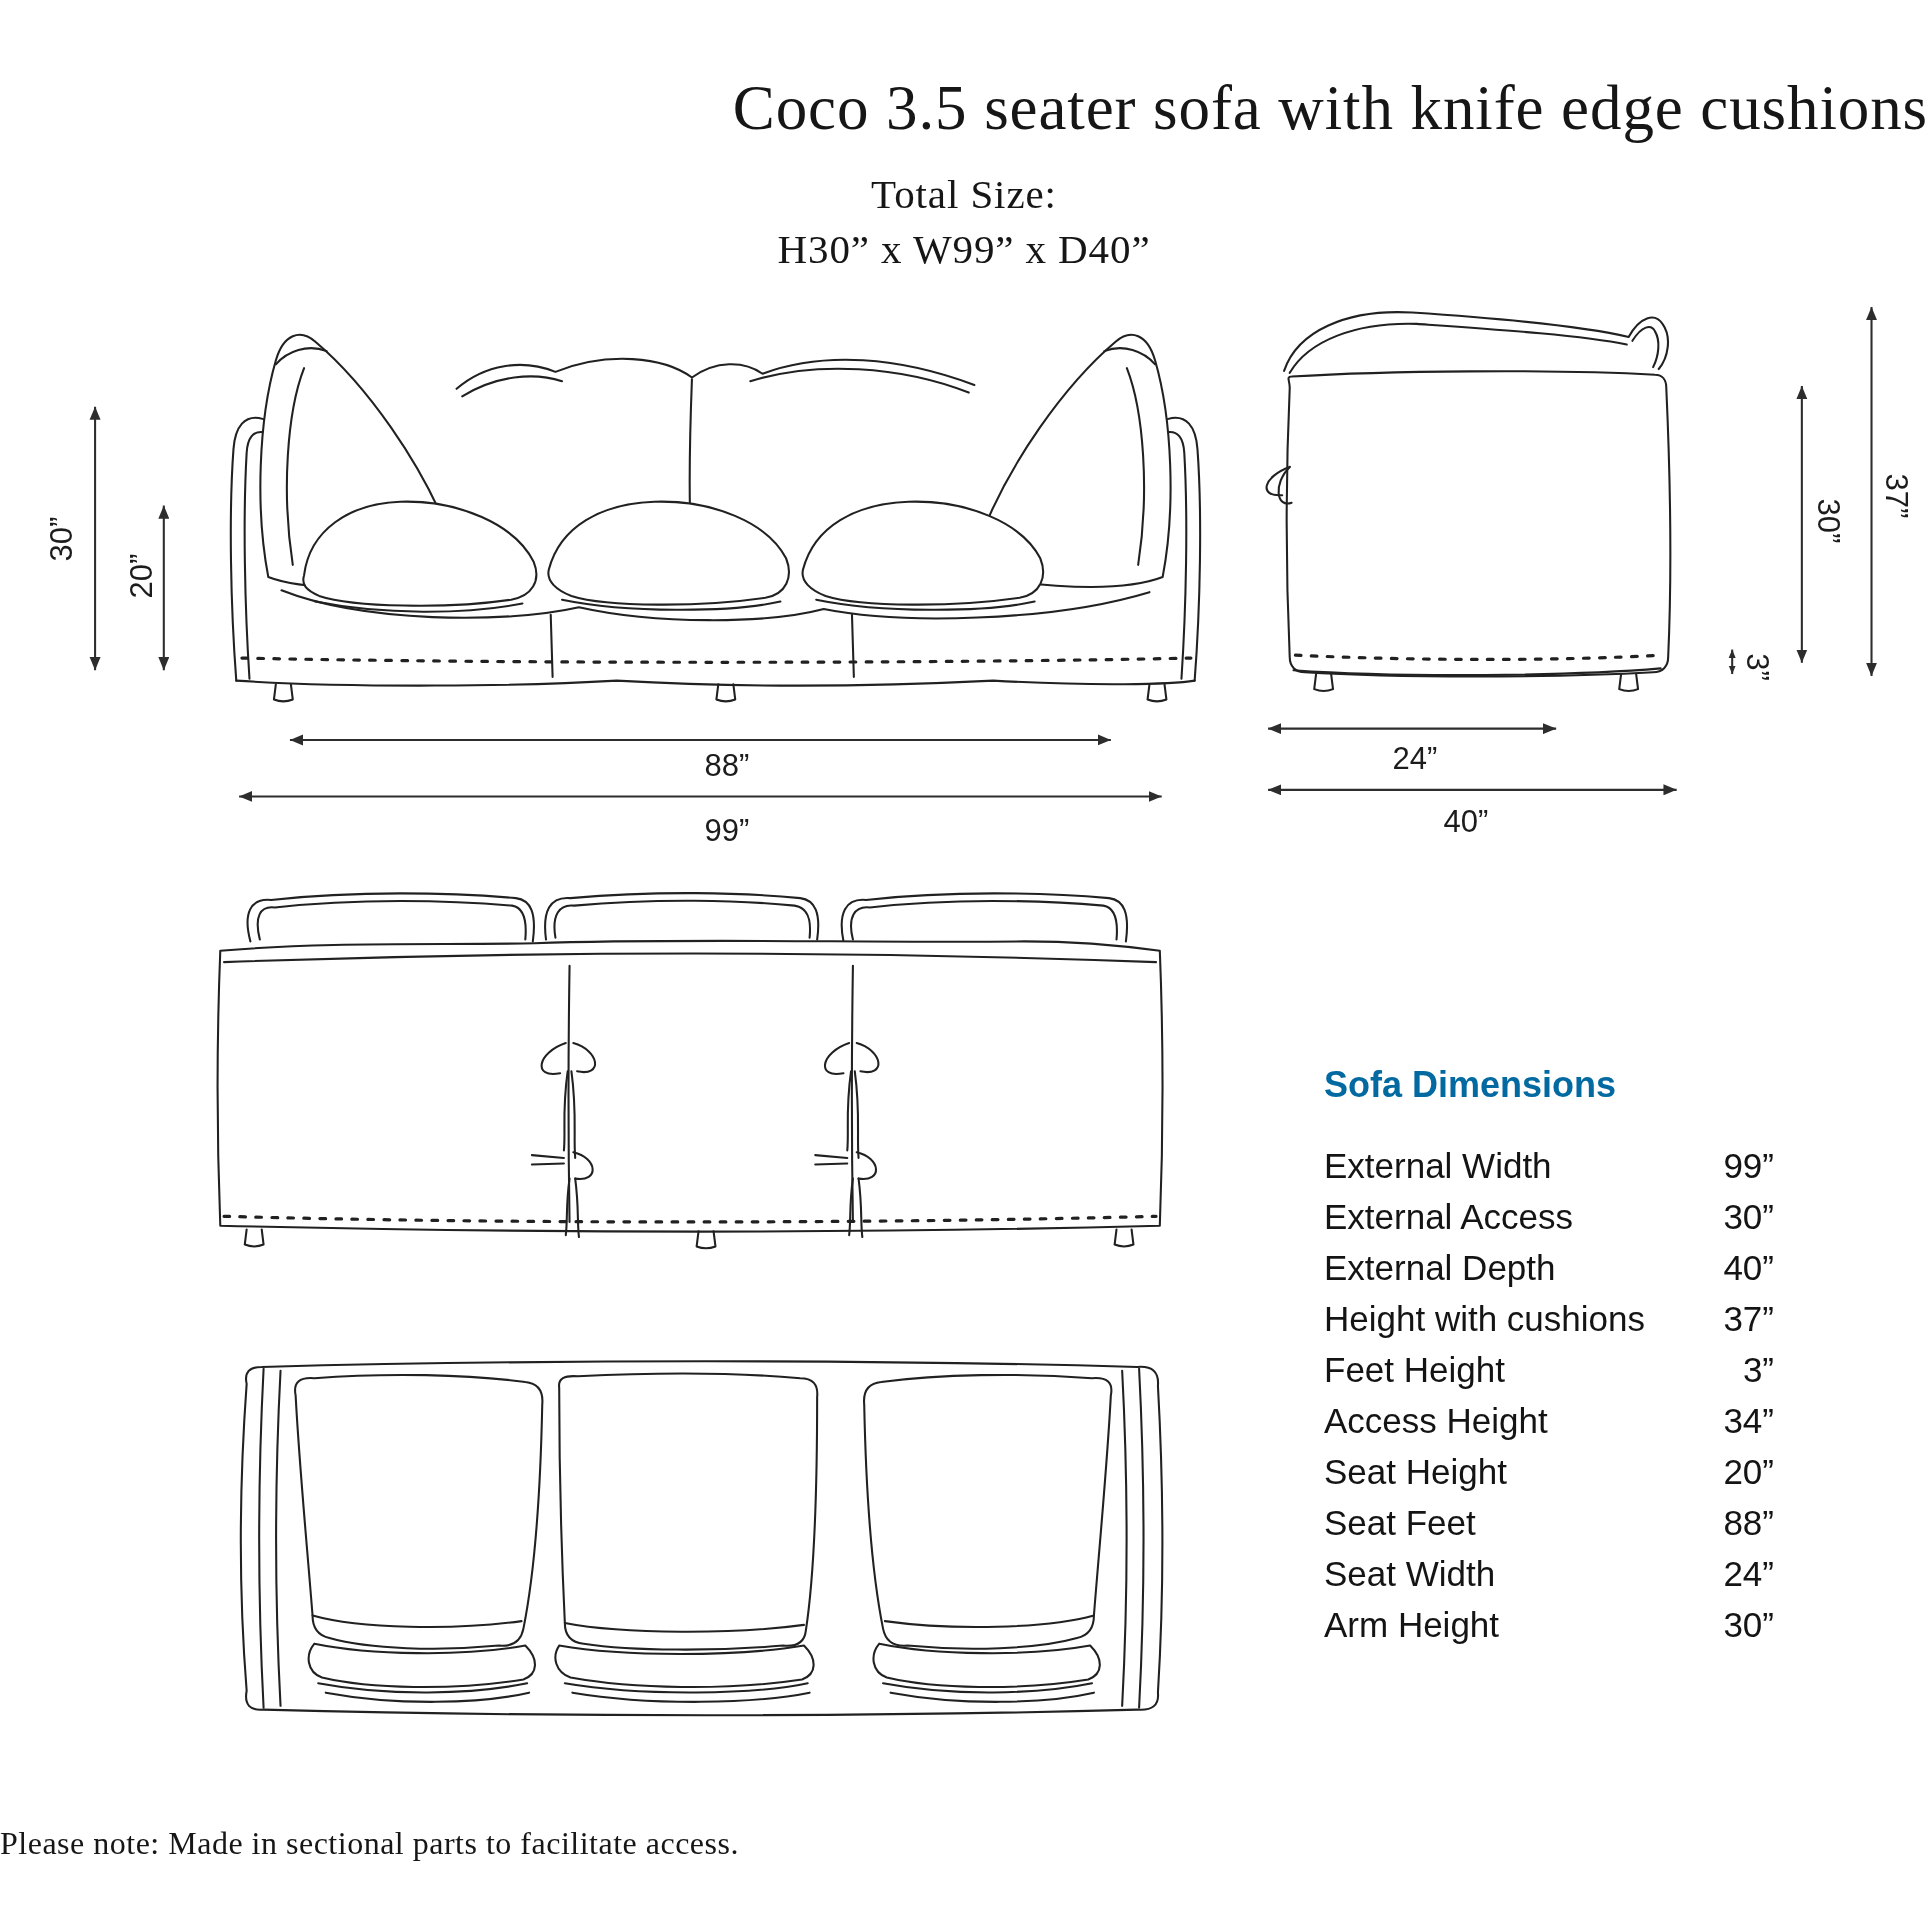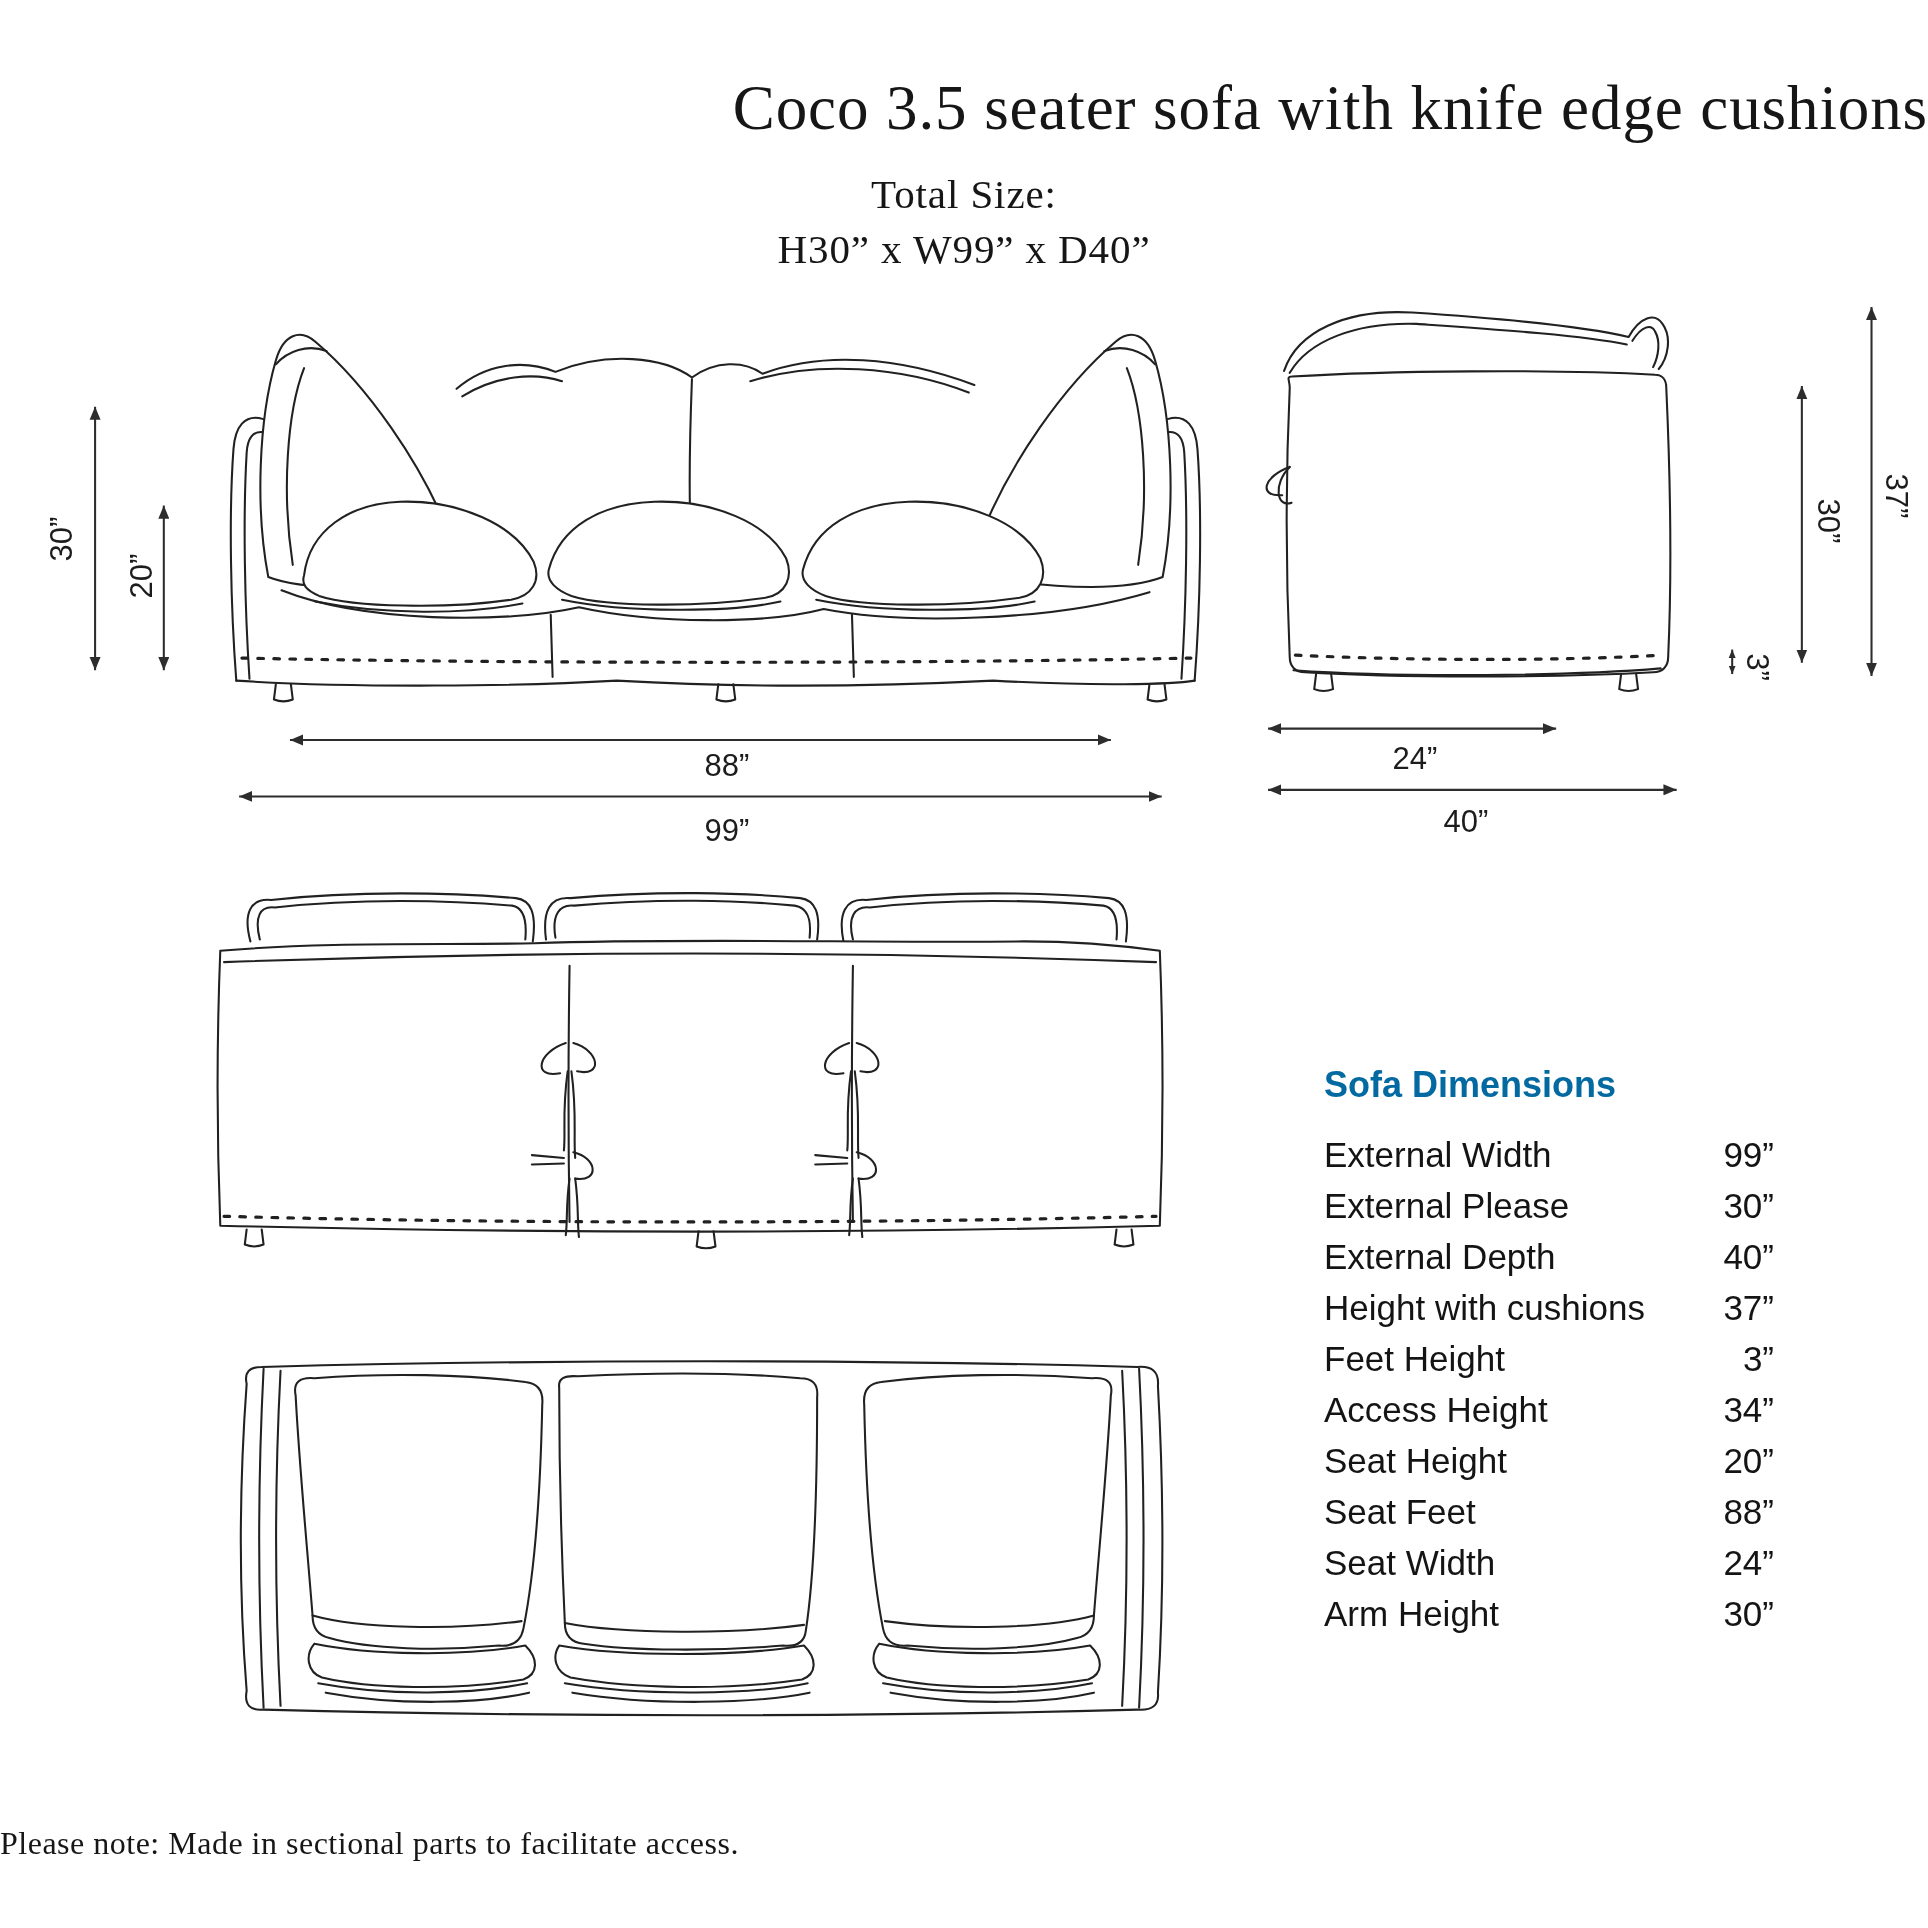--- a/index.html
+++ b/index.html
@@ -22,21 +22,21 @@
         marker-start:url(#ah);marker-end:url(#ah);}
   line.dimline-s{stroke:#2d2d2d;stroke-width:2.2;
         marker-start:url(#ahs);marker-end:url(#ahs);}
   .dim{position:absolute;font-size:31px;color:#1c1c1c;white-space:nowrap;
        transform:translate(-50%,-50%);}
   .dim.rot-ccw{transform:translate(-50%,-50%) rotate(-90deg);}
   .dim.rot-cw{transform:translate(-50%,-50%) rotate(90deg);}
   .dtable{position:absolute;left:1324px;top:1135px;width:450px;}
   .dtable-title{position:absolute;left:1324px;top:1064px;width:450px;
        font-size:36px;font-weight:700;color:#0369a1;}
-  .trow{display:flex;justify-content:space-between;align-items:flex-start;
+  .trow{display:flex;justify-content:space-between;align-items:flex-end;
         height:51px;font-size:35px;color:#141414;}
   .trow .val{text-align:right;}
 </style>
 </head>
 <body>
 
 <div class="canvas">
 
   <div class="title serif">Coco 3.5 seater sofa with knife edge cushions</div>
 
@@ -208,21 +208,21 @@
   <div class="dim" style="left:1415px;top:759px">24”</div>
   <div class="dim" style="left:1466px;top:822px">40”</div>
 
   <div class="dtable-title">Sofa Dimensions</div>
   <div class="dtable">
     <div class="trow">
         <span>External Width</span>
         <span class="val">99”</span>
       </div>
     <div class="trow">
-        <span>External Please</span>
+        <span>External Access</span>
         <span class="val">30”</span>
       </div>
     <div class="trow">
         <span>External Depth</span>
         <span class="val">40”</span>
       </div>
     <div class="trow">
         <span>Height with cushions</span>
         <span class="val">37”</span>
       </div>

